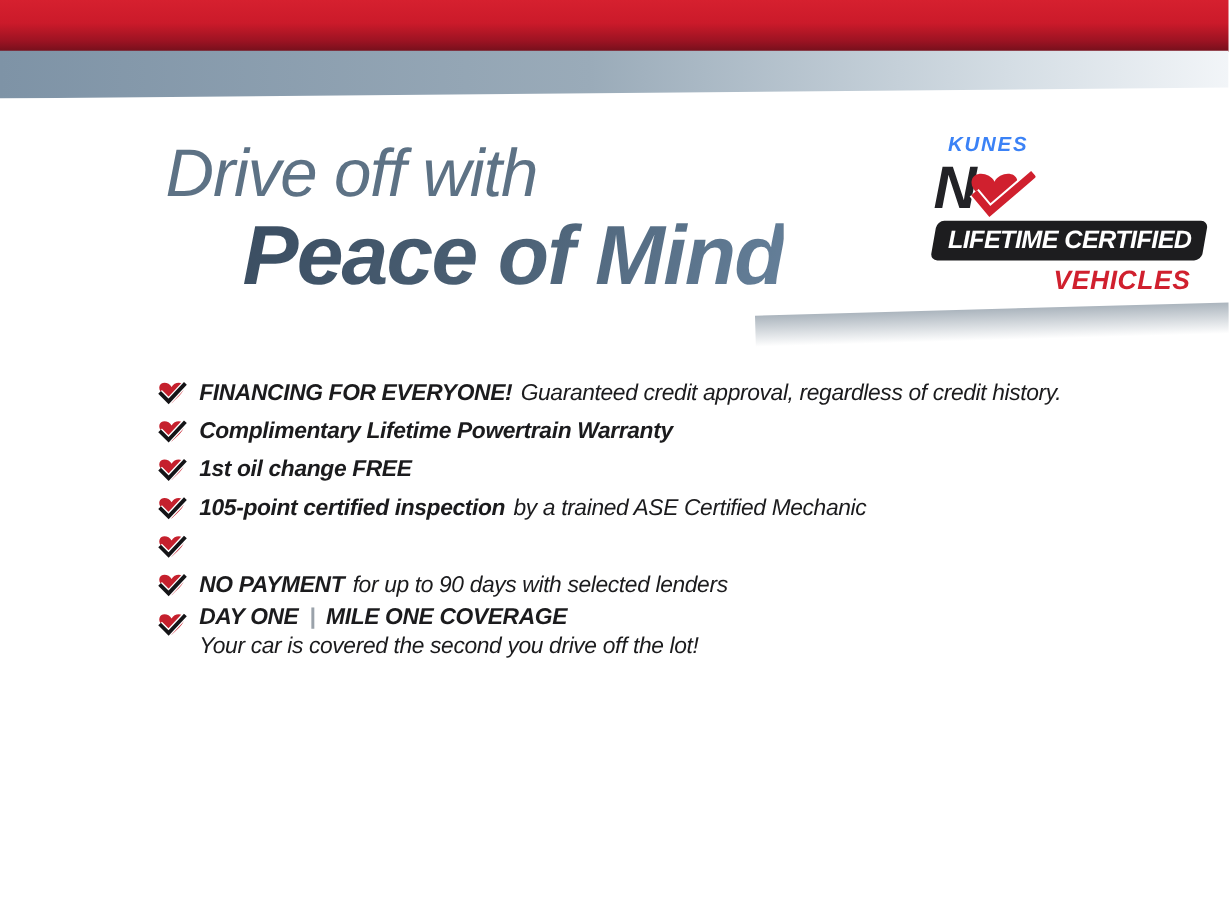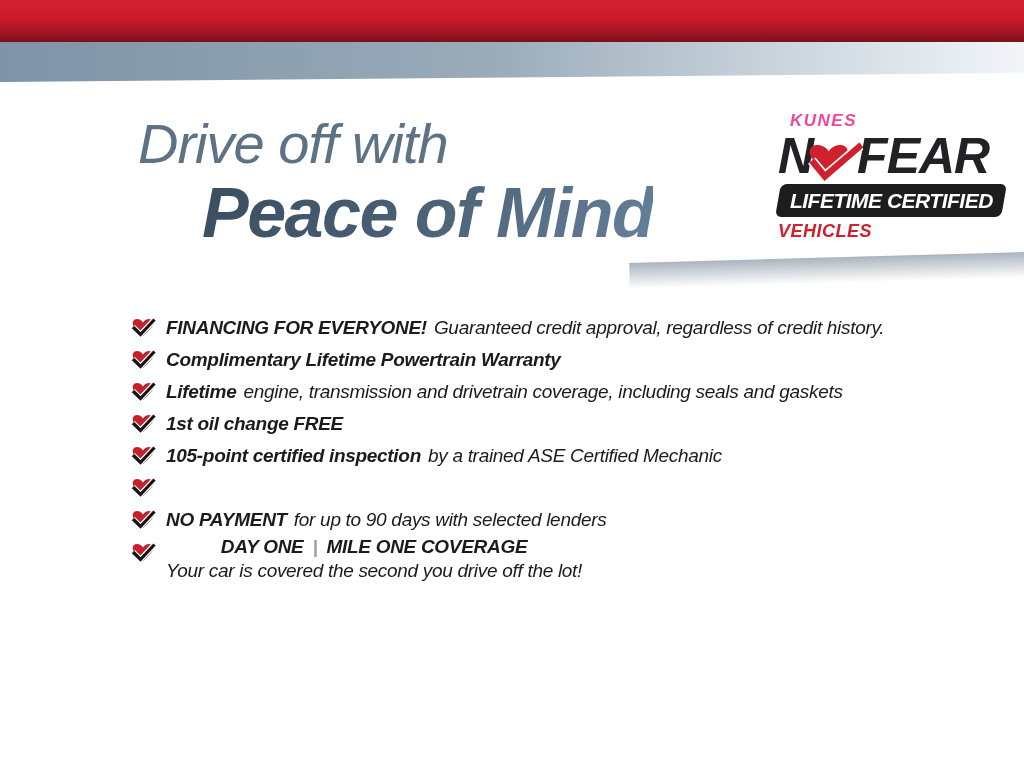--- a/index.html
+++ b/index.html
@@ -31,33 +31,33 @@
   
   .headline{position:absolute;left:138px;top:116px;line-height:1;}
   .hl1{font-size:56px;font-weight:400;color:#5d7285;letter-spacing:-1px;}
   .hl2{font-size:70px;font-weight:700;letter-spacing:-1.5px;margin:6px 0 0 64px;
     background:linear-gradient(115deg,#3a4d61 0%,#4a5f73 45%,#65809a 100%);
     -webkit-background-clip:text;background-clip:text;color:transparent;text-align:center;
     -webkit-text-fill-color:transparent;}
 
   
   .logo{position:absolute;left:778px;top:111px;width:234px;}
-  .logo-kunes{margin-left:12px;font-size:17px;font-weight:700;color:#ec4899;letter-spacing:1.5px;}
+  .logo-kunes{margin-left:12px;font-size:17px;font-weight:700;color:#3b82f6;letter-spacing:1.5px;}
   .logo-main{display:flex;align-items:flex-end;font-size:50px;font-weight:700;
     color:#222226;line-height:0.92;letter-spacing:-1px;margin-top:2px;}
   .logo-main svg{position:relative;z-index:2;margin:0 -6px -9px -8px;overflow:visible;}
   .logo-banner{margin-top:5px;width:226px;height:33px;background:#1d1d1f;border-radius:6px;
     transform:skewX(-10deg);display:flex;align-items:center;justify-content:center;}
   .logo-banner span{transform:skewX(10deg);color:#ffffff;font-weight:700;font-size:21px;
     letter-spacing:-0.5px;white-space:nowrap;}
-  .logo-vehicles{margin-top:4px;padding-right:20px;font-size:18px;
+  .logo-vehicles{margin-top:4px;text-align:right;padding-right:20px;font-size:22px;
     font-weight:700;color:#d0202e;letter-spacing:0.5px;}
 
   
-  .benefits{position:absolute;left:130px;top:312px;width:790px;margin:0;padding:0;list-style:none;text-align:center;}
+  .benefits{position:absolute;left:130px;top:312px;width:790px;margin:0;padding:0;list-style:none;}
   .benefits li{display:flex;align-items:center;height:32px;}
   .benefits li.tall{height:auto;align-items:flex-start;}
   .benefits li.tall .bullet{margin-top:6px;}
   .bullet{flex:0 0 auto;margin-right:10px;overflow:visible;}
   .line{margin:0;font-size:19px;letter-spacing:-0.3px;white-space:nowrap;}
   .line b{font-weight:700;}
   .rest{margin-left:7px;}
   .sep{margin:0 9px;color:#9aa2aa;font-weight:700;}
   .subline{margin:2px 0 0 0;font-size:19px;letter-spacing:-0.3px;white-space:nowrap;}
 </style>
@@ -90,46 +90,39 @@
     <div class="hl2">Peace of Mind</div>
   </div>
 
   <div class="logo">
     <div class="logo-kunes">KUNES</div>
     <div class="logo-main">
       <span>N</span>
       <svg width="58" height="47">
           <use href="#hc-logo"></use>
         </svg>
-      <span>FEAR</span>
     </div>
     <div class="logo-banner">
       <span>LIFETIME CERTIFIED</span>
     </div>
     <div class="logo-vehicles">VEHICLES</div>
   </div>
 
   <ul class="benefits">
     <li>
       <svg class="bullet" width="26" height="22">
           <use href="#hc-bullet"></use>
         </svg>
       <p class="line"><b>FINANCING FOR EVERYONE!</b><span class="rest">Guaranteed credit approval, regardless of credit history.</span></p>
     </li>
     <li>
       <svg class="bullet" width="26" height="22">
           <use href="#hc-bullet"></use>
         </svg>
       <p class="line"><b>Complimentary Lifetime Powertrain Warranty</b><span class="rest"></span></p>
-    </li>
-    <li>
-      <svg class="bullet" width="26" height="22">
-          <use href="#hc-bullet"></use>
-        </svg>
-      <p class="line"><b>Lifetime</b><span class="rest">engine, transmission and drivetrain coverage, including seals and gaskets</span></p>
     </li>
     <li>
       <svg class="bullet" width="26" height="22">
           <use href="#hc-bullet"></use>
         </svg>
       <p class="line"><b>1st oil change FREE</b><span class="rest"></span></p>
     </li>
     <li>
       <svg class="bullet" width="26" height="22">
           <use href="#hc-bullet"></use>

